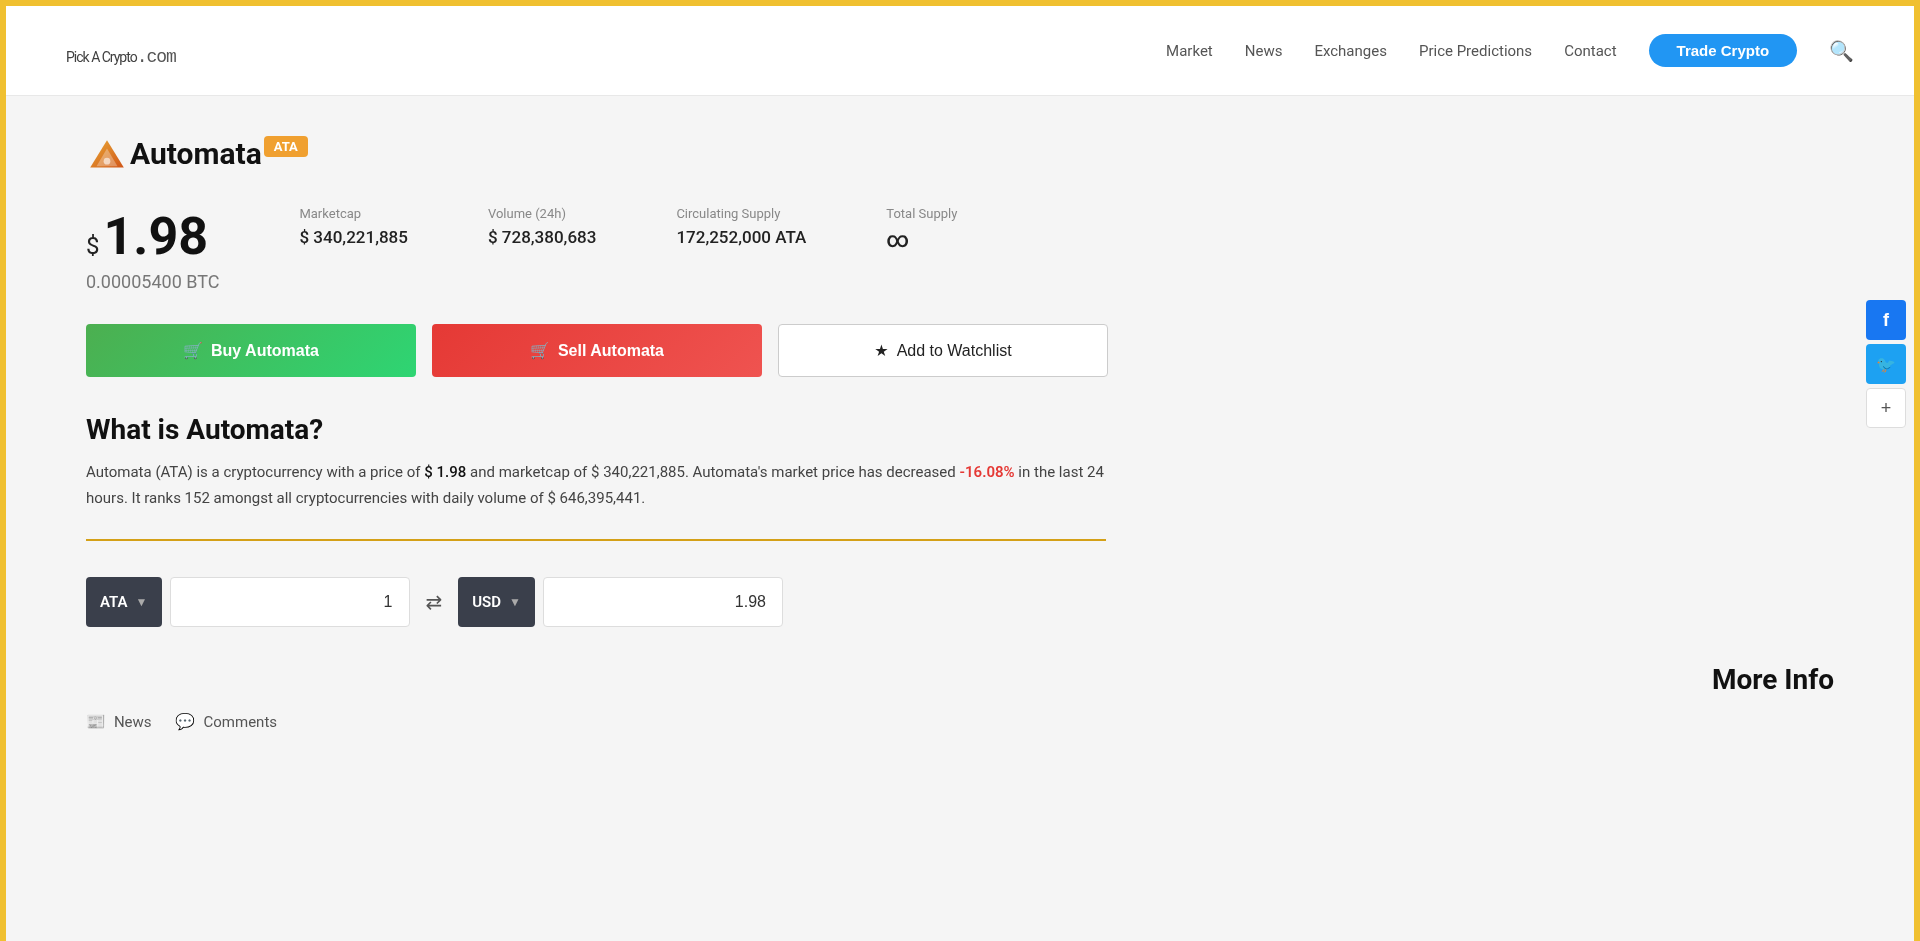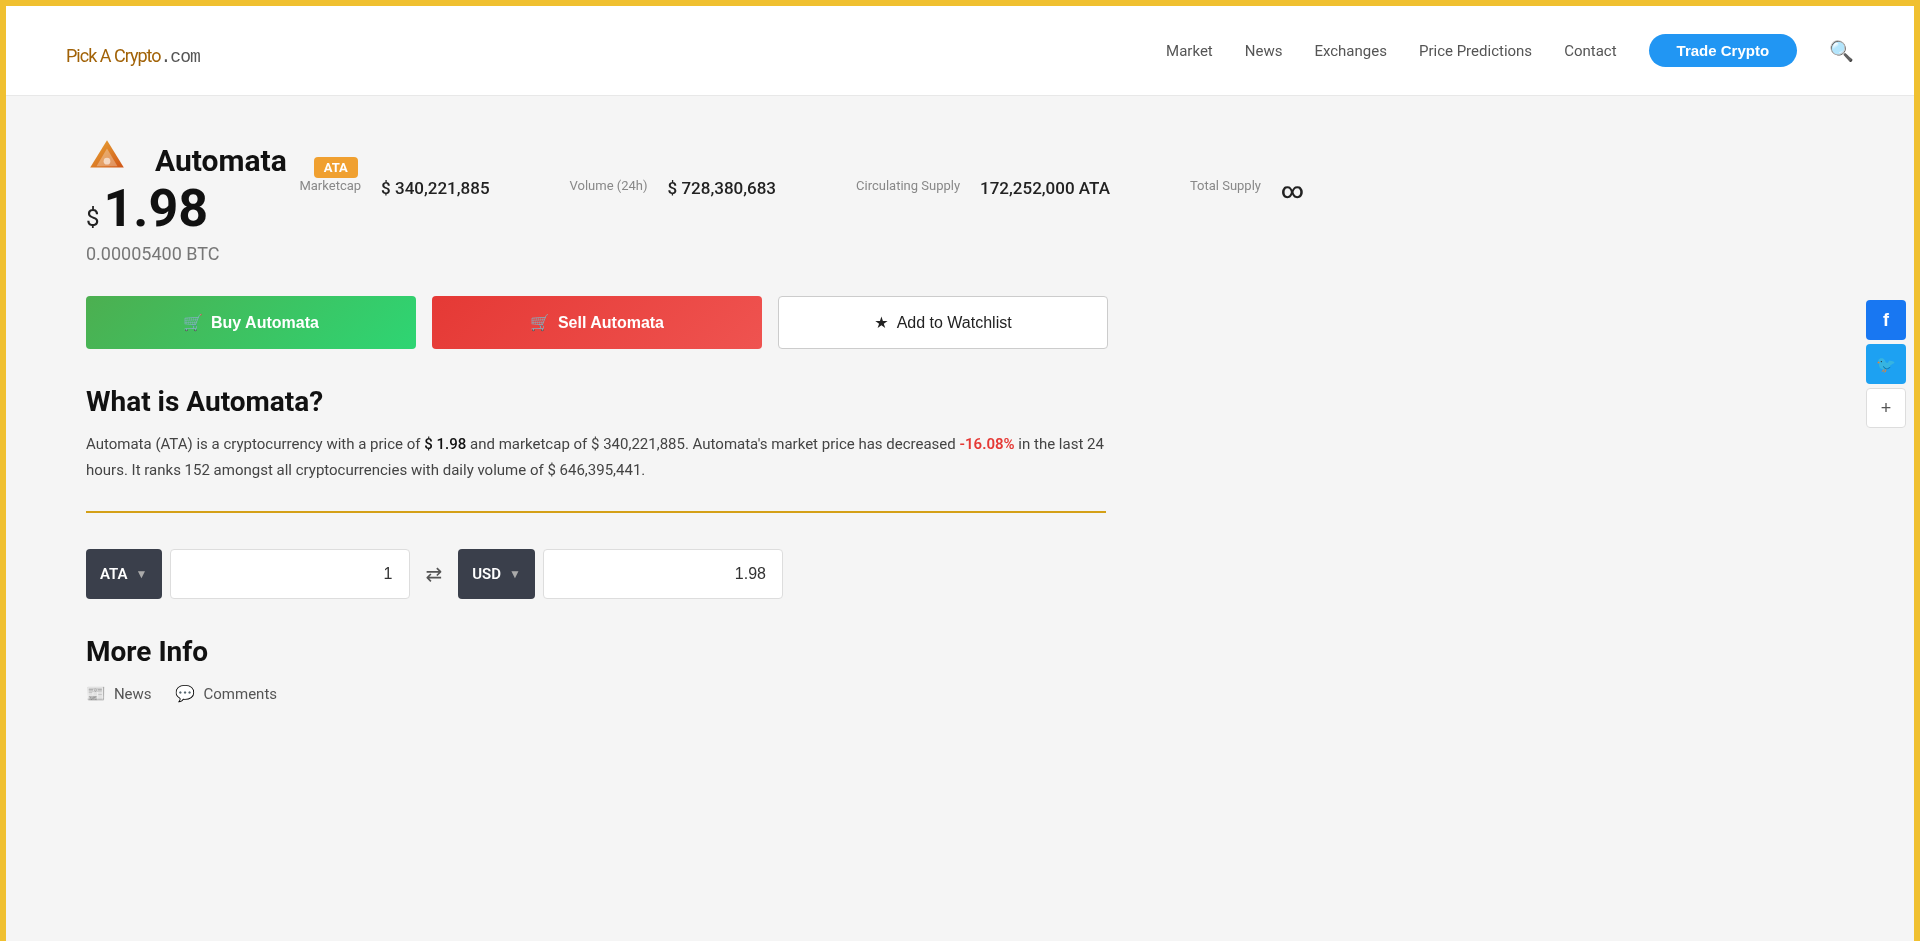--- a/index.html
+++ b/index.html
@@ -19,23 +19,23 @@
       align-items: center;
       justify-content: space-between;
     }
     .logo {
       font-size: 32px;
       font-weight: 900;
       color: #111;
       letter-spacing: -1px;
     }
     .logo span {
-      font-size: 18px;
+      font-size: 14px;
       font-weight: 400;
-      color: #a16207;
+      color: #404040;
     }
     .nav {
       display: flex;
       align-items: center;
       gap: 32px;
     }
     .nav-link {
       color: #555;
       text-decoration: none;
       font-size: 15px;
@@ -62,22 +62,23 @@
     
     .main {
       background: #f5f5f5;
       padding: 40px 80px;
       min-height: calc(941px - 90px);
     }
 
     
     .coin-header {
       display: flex;
-      align-items: flex-end;
-      gap: 27px;
+      align-items: flex-start;
+      gap: 2px;
+      margin-bottom: 28px;
     }
     .coin-logo {
       width: 42px;
       height: 42px;
     }
     .coin-name {
       font-size: 30px;
       font-weight: 700;
       color: #111;
     }
@@ -116,22 +117,22 @@
       font-weight: 700;
       color: #111;
     }
     .price-btc {
       font-size: 18px;
       color: #777;
       margin-top: 4px;
     }
     .stat-block {
       display: flex;
-      flex-direction: row;
-      gap: 20px;
+      flex-direction: column;
+      gap: 6px;
     }
     .stat-label {
       font-size: 13px;
       color: #888;
     }
     .stat-value {
       font-size: 17px;
       font-weight: 500;
       color: #222;
     }
@@ -267,20 +268,21 @@
       color: #555;
       padding: 0 8px;
     }
 
     
     .more-info-title {
       font-size: 28px;
       font-weight: 700;
       color: #111;
       margin-bottom: 16px;
+      text-align: right;
     }
     .tabs-row {
       display: flex;
       gap: 24px;
     }
     .tab-item {
       display: flex;
       align-items: center;
       gap: 8px;
       font-size: 15px;

